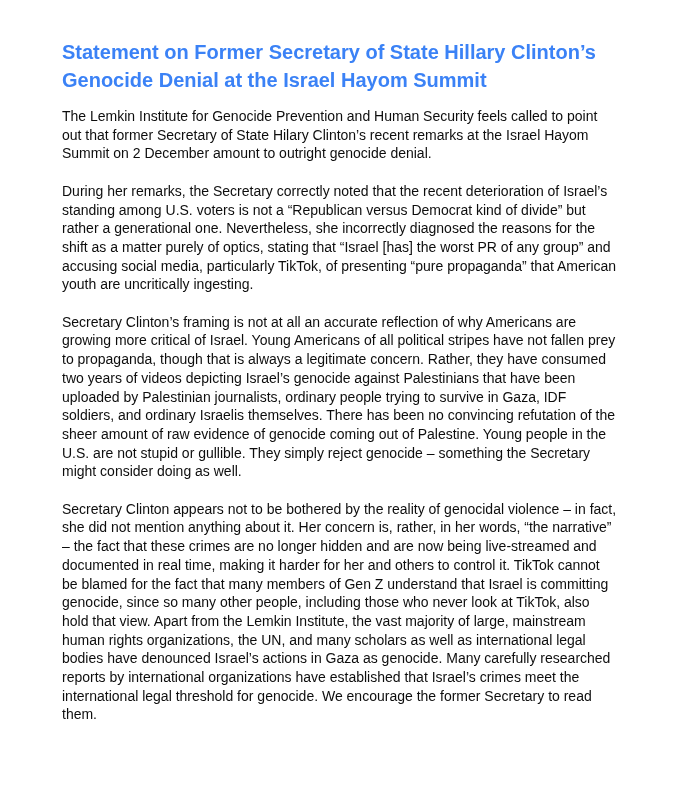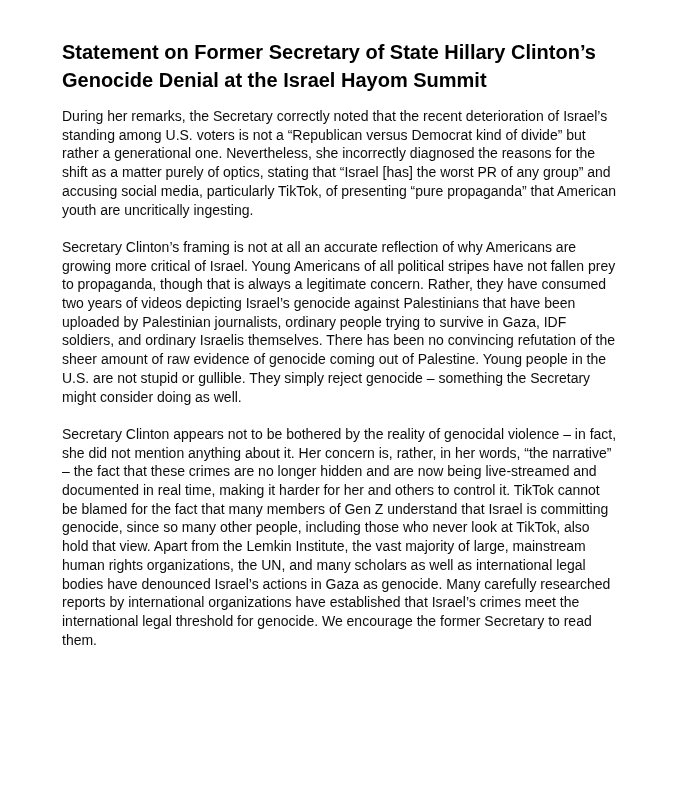--- a/index.html
+++ b/index.html
@@ -21,21 +21,21 @@
     position: absolute;
     left: 62px;
     top: 38px;
     width: 556px;
   }
   .doc-title {
     font-size: 20px;
     line-height: 28px;
     font-weight: 700;
     margin: 0 0 13px 0;
-    color: #000000;
+    color: #3b82f6;
   }
   .doc-date {
     font-size: 14px;
     line-height: 18.7px;
     margin: 0 0 19px 0;
     color: #0d0d0d;
   }
   .doc-body p {
     font-size: 14px;
     line-height: 18.7px;
@@ -43,18 +43,19 @@
     color: #0d0d0d;
   }
 </style>
 </head>
 <body>
 
 <div class="page">
   <div class="content">
     <h1 class="doc-title">Statement on Former Secretary of State Hillary Clinton’s Genocide Denial at the Israel Hayom Summit</h1>
     <div class="doc-body" id="doc-body">
+        <p>The Lemkin Institute for Genocide Prevention and Human Security feels called to point out that former Secretary of State Hilary Clinton’s recent remarks at the Israel Hayom Summit on 2 December amount to outright genocide denial.</p>
         <p>During her remarks, the Secretary correctly noted that the recent deterioration of Israel’s standing among U.S. voters is not a “Republican versus Democrat kind of divide” but rather a generational one. Nevertheless, she incorrectly diagnosed the reasons for the shift as a matter purely of optics, stating that “Israel [has] the worst PR of any group” and accusing social media, particularly TikTok, of presenting “pure propaganda” that American youth are uncritically ingesting.</p>
         <p>Secretary Clinton’s framing is not at all an accurate reflection of why Americans are growing more critical of Israel. Young Americans of all political stripes have not fallen prey to propaganda, though that is always a legitimate concern. Rather, they have consumed two years of videos depicting Israel’s genocide against Palestinians that have been uploaded by Palestinian journalists, ordinary people trying to survive in Gaza, IDF soldiers, and ordinary Israelis themselves. There has been no convincing refutation of the sheer amount of raw evidence of genocide coming out of Palestine. Young people in the U.S. are not stupid or gullible. They simply reject genocide – something the Secretary might consider doing as well.</p>
         <p>Secretary Clinton appears not to be bothered by the reality of genocidal violence – in fact, she did not mention anything about it. Her concern is, rather, in her words, “the narrative” – the fact that these crimes are no longer hidden and are now being live-streamed and documented in real time, making it harder for her and others to control it. TikTok cannot be blamed for the fact that many members of Gen Z understand that Israel is committing genocide, since so many other people, including those who never look at TikTok, also hold that view. Apart from the Lemkin Institute, the vast majority of large, mainstream human rights organizations, the UN, and many scholars as well as international legal bodies have denounced Israel’s actions in Gaza as genocide. Many carefully researched reports by international organizations have established that Israel’s crimes meet the international legal threshold for genocide. We encourage the former Secretary to read them.</p>
       </div>
   </div>
 </div>
 
 </body></html>

